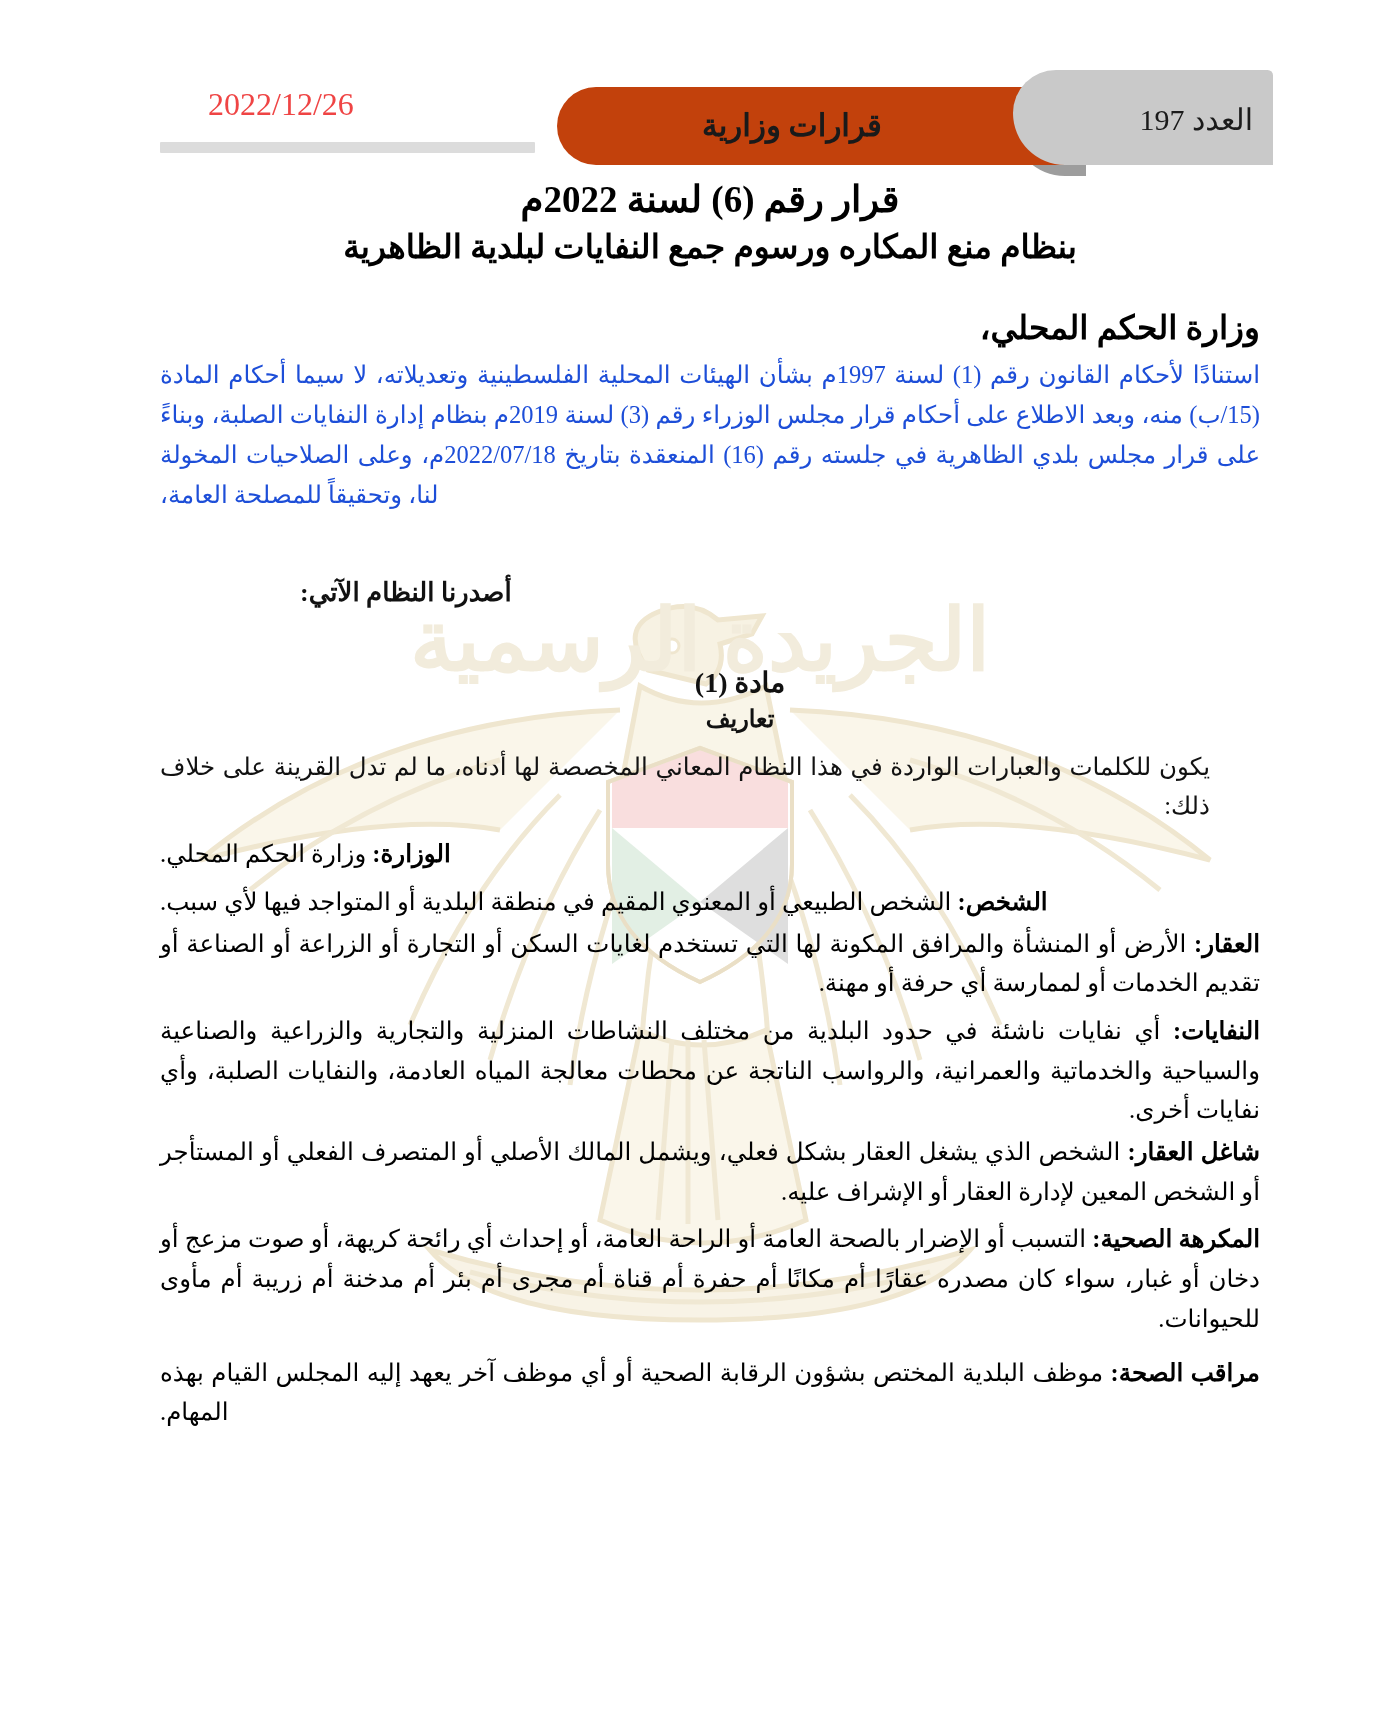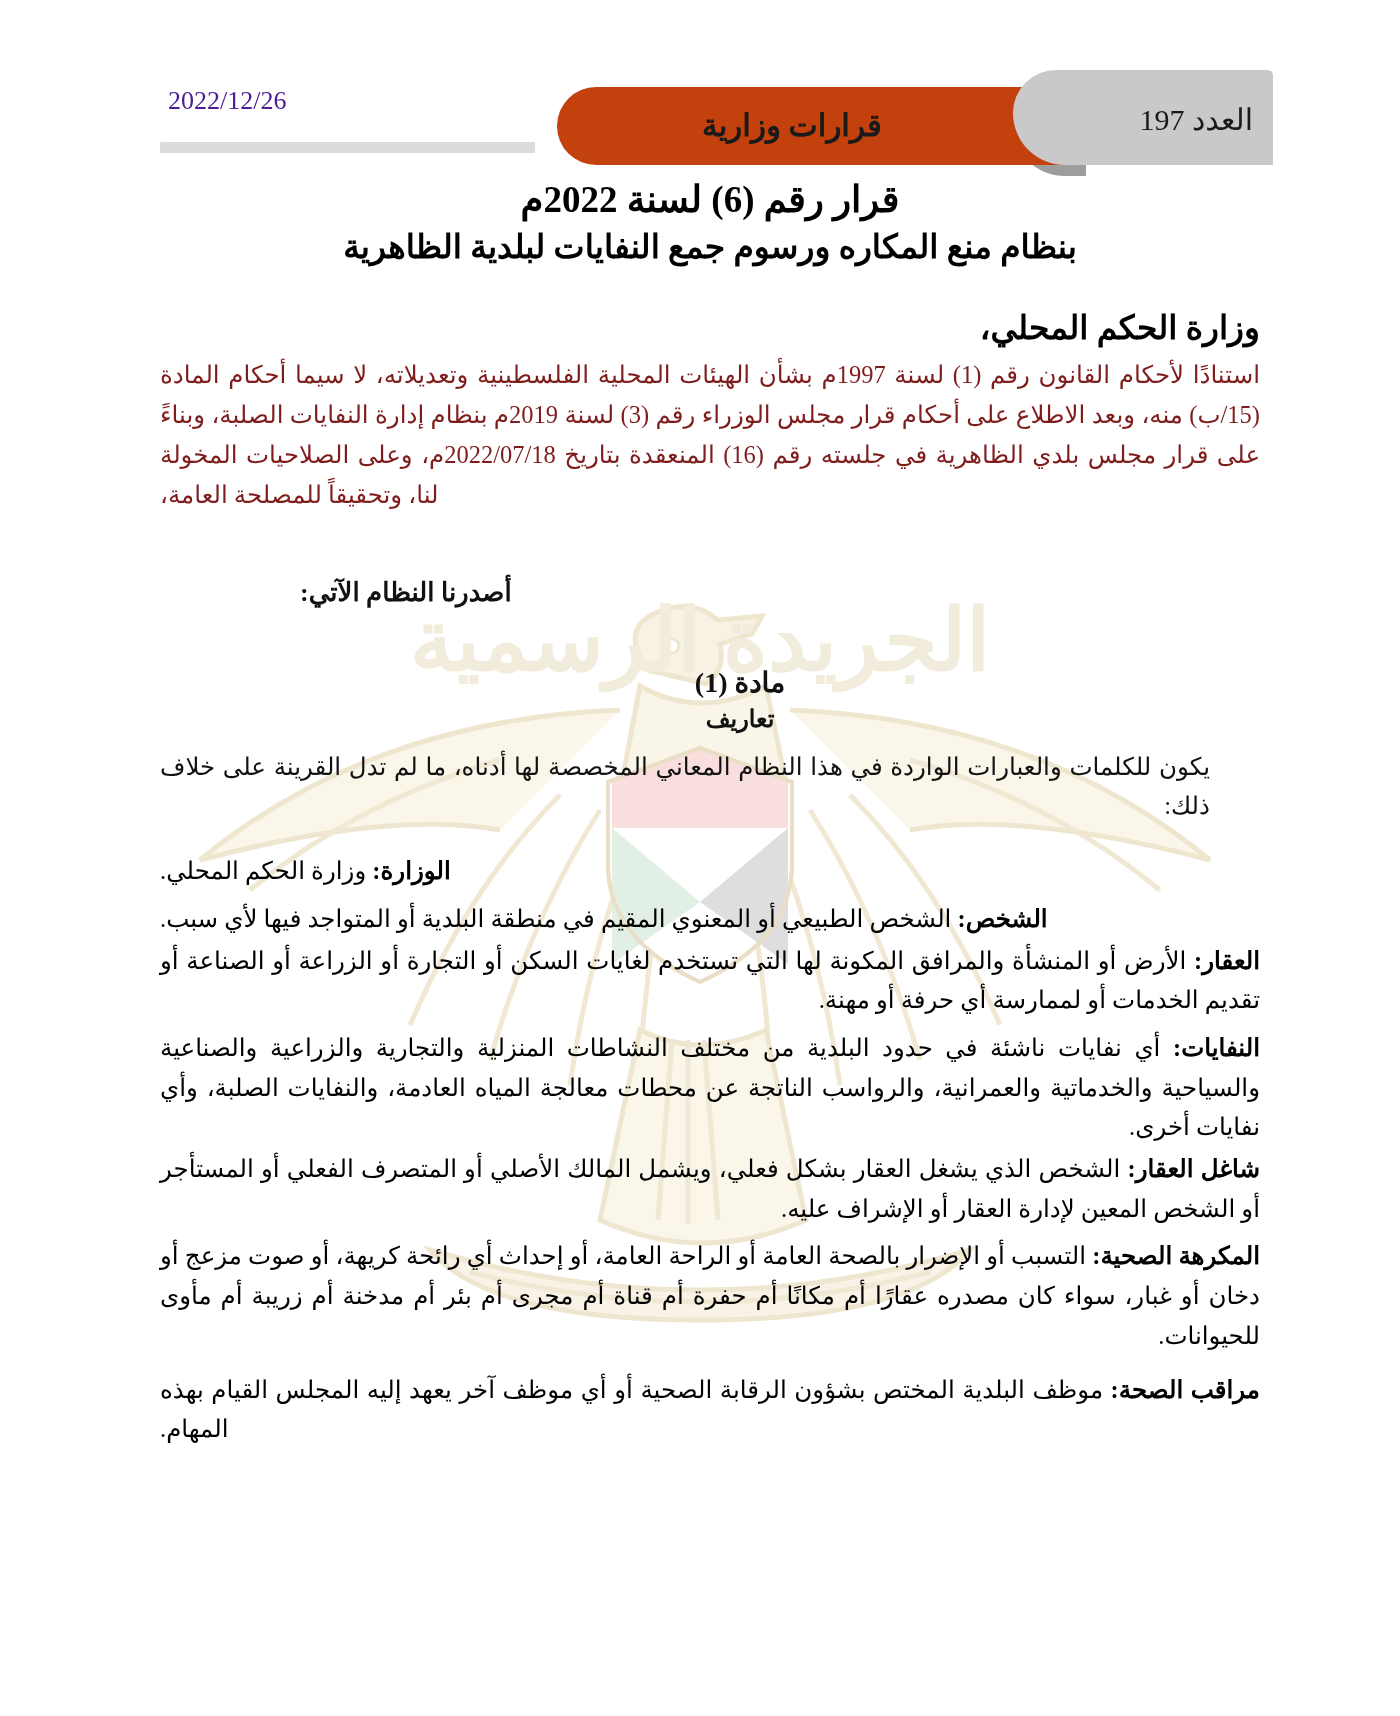--- a/index.html
+++ b/index.html
@@ -63,28 +63,28 @@
     position: absolute;
     top: 60px;
     left: 0;
     width: 1400px;
     height: 105px;
     z-index: 3;
   }
   .hdr-date {
     position: absolute;
     top: 26px;
-    right: 1072px;       
+    right: 1032px;       
     left: 165px;
     width: 160px;
     text-align: left;
     direction: ltr;
-    font-size: 26px;
+    font-size: 32px;
     font-family: "Liberation Serif", serif;
-    color: #4c1d95;
+    color: #ef4444;
     white-space: nowrap;
   }
   .hdr-rule {
     position: absolute;
     left: 160px;
     top: 82px;
     width: 375px;
     height: 11px;
     background: #dcdcdc;
     border-radius: 1px;
@@ -176,21 +176,21 @@
     color: #000;
     padding-left: 130px;
   }
 
   .para {
     margin-top: 8px;
     font-size: 24.5px;
     line-height: 1.63;
     text-align: justify;
     text-align-last: right;
-    color: #7f1d1d;
+    color: #1d4ed8;
   }
   .para.jend { text-align-last: left; }
 
   .issued {
     margin-top: 62px;
     text-align: left;
     padding-left: 140px;
     font-size: 26px;
     font-weight: bold;
   }
@@ -225,21 +225,21 @@
     line-height: 1.62;
     text-align: justify;
     text-align-last: right;
     margin-top: 2px;
     color: #000;
   }
   .def.left-end { text-align-last: left; }
   .def b { font-weight: bold; }
   .def-term { font-weight: bold; }
 
-  .def-block { margin-top: 26px; }
+  .def-block { margin-top: 9px; }
   .gap-sm { margin-top: 8px; }
   .gap-md { margin-top: 14px; }
 </style>
 </head>
 <body>
 
 <div class="page">
 
   <div class="watermark">
     <svg viewBox="0 0 1400 940" xmlns="http://www.w3.org/2000/svg" aria-hidden="true">

